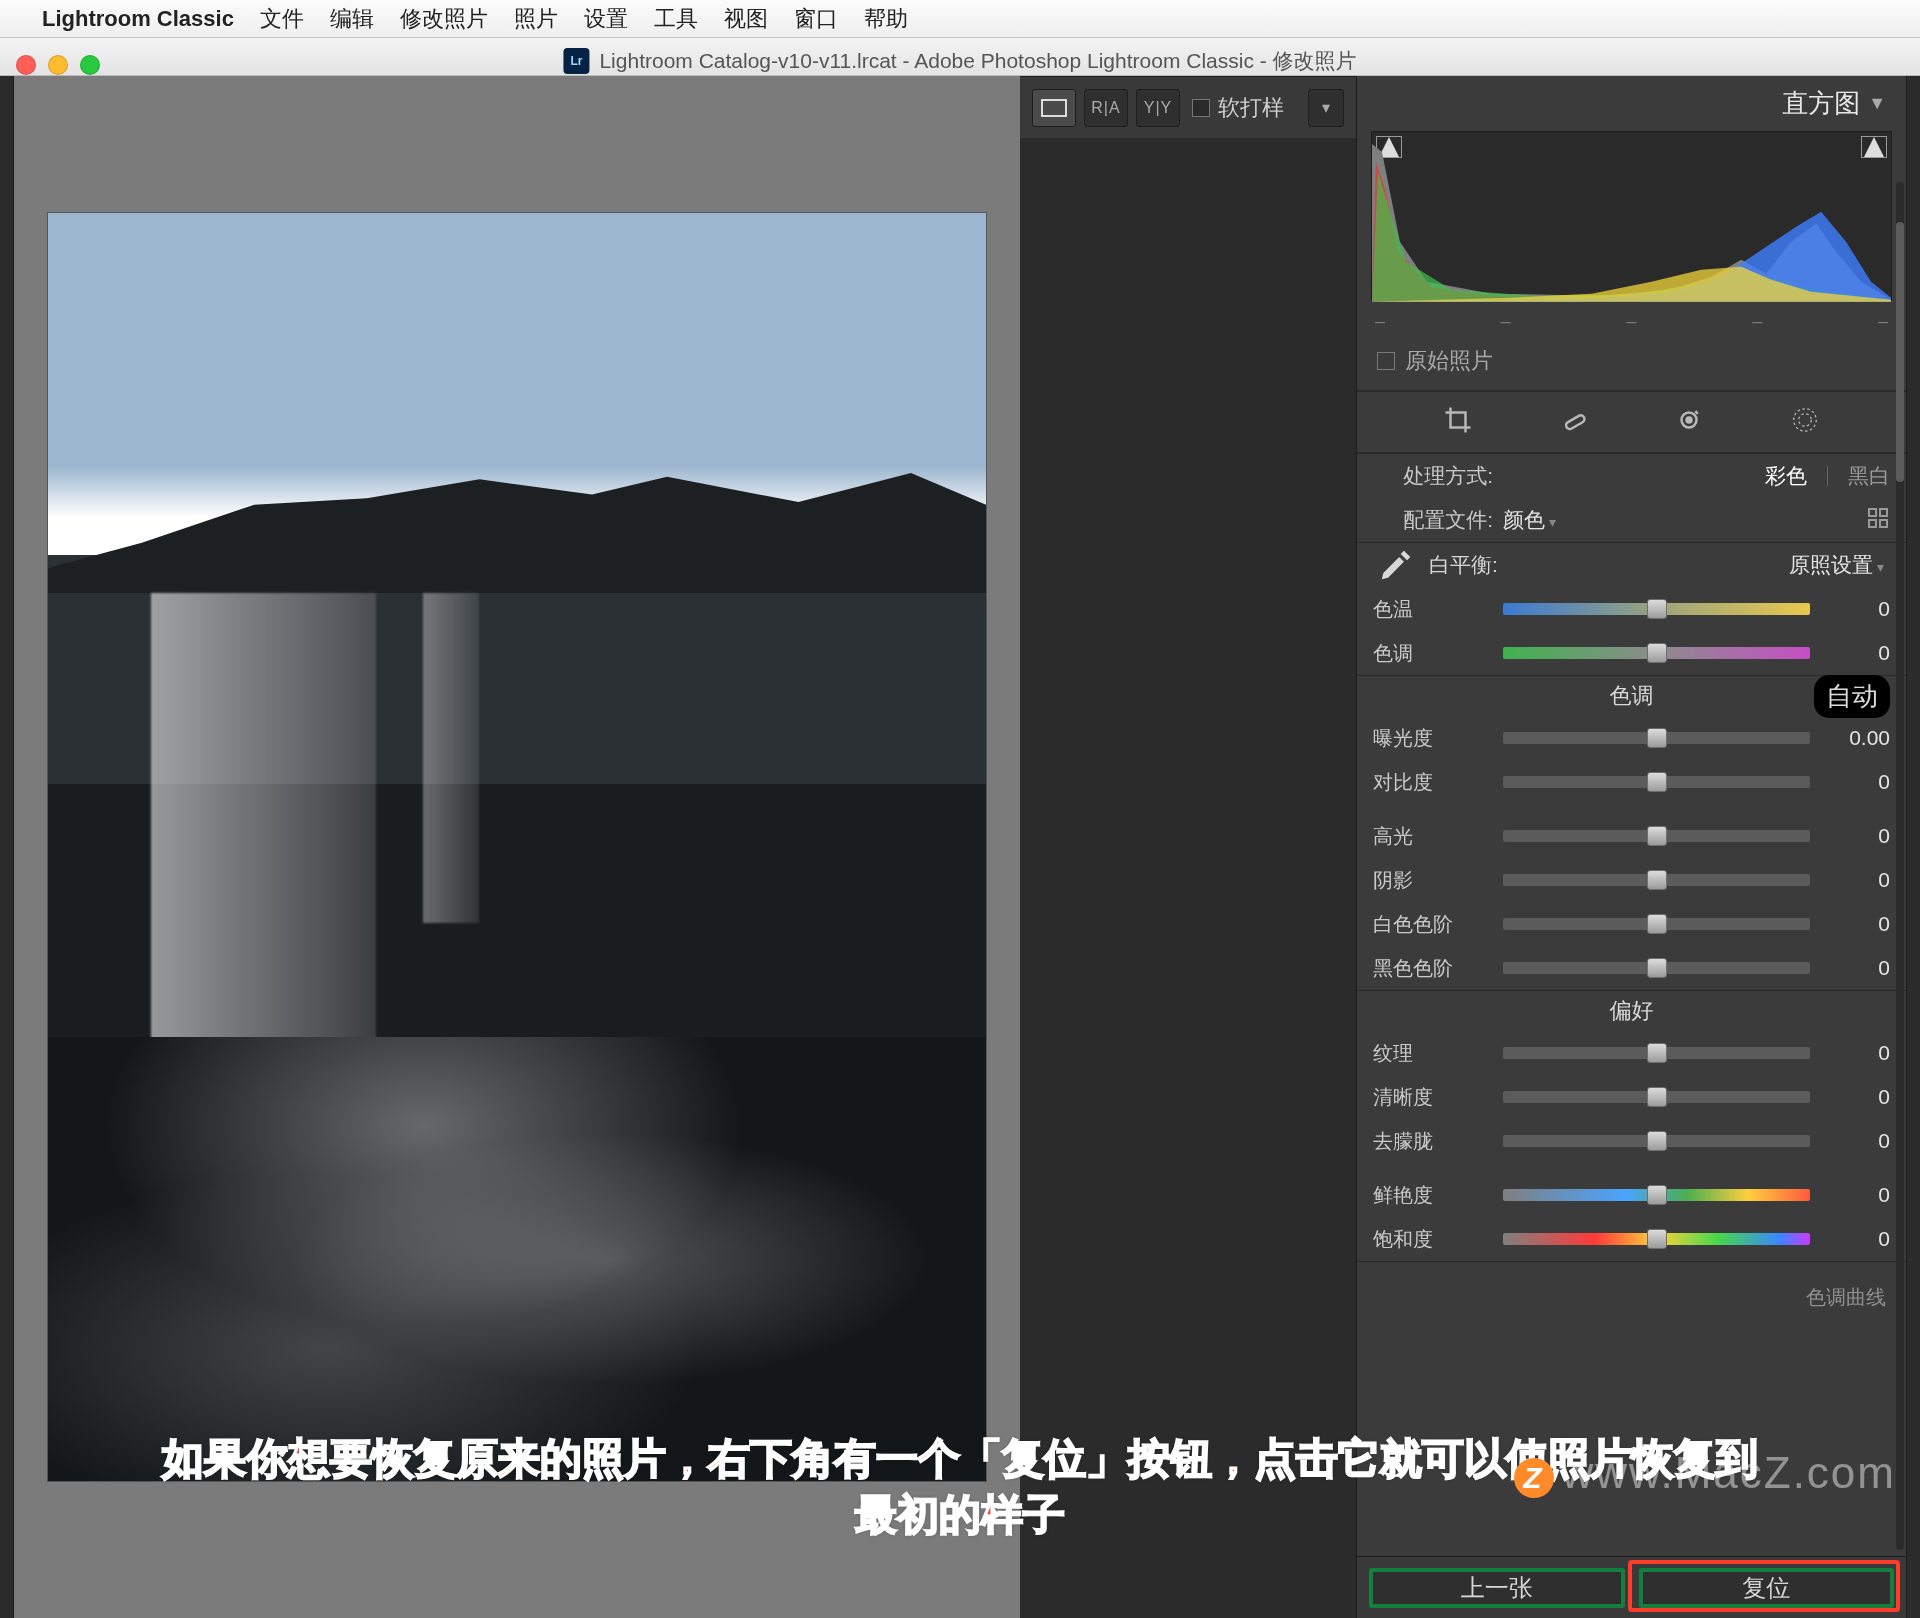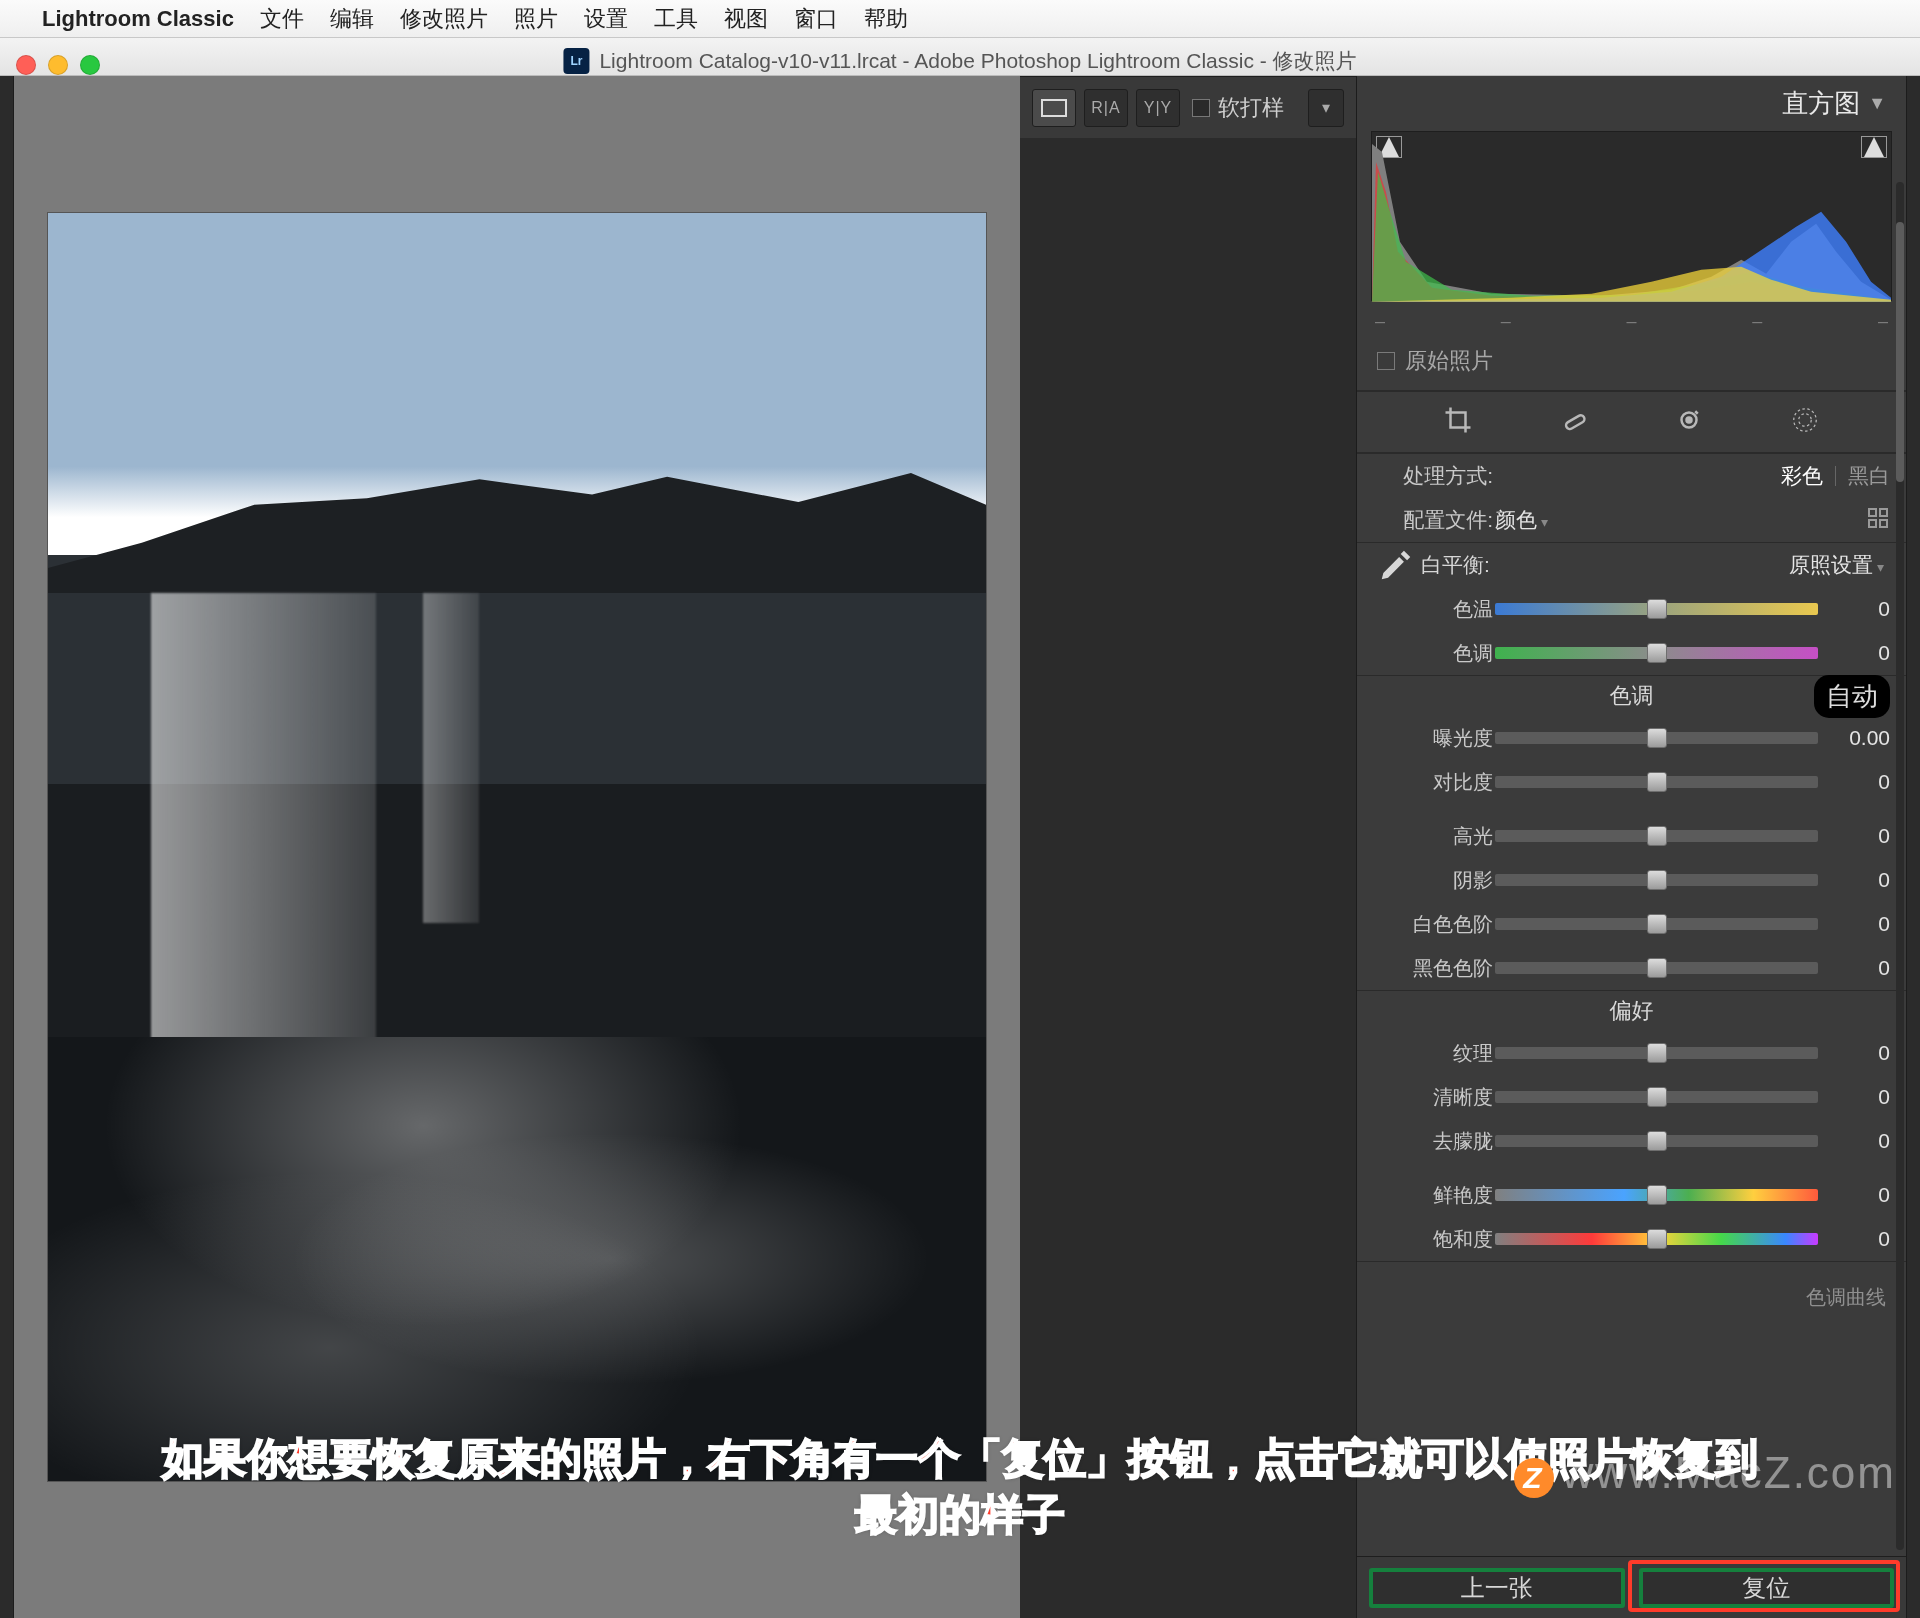--- a/index.html
+++ b/index.html
@@ -153,24 +153,24 @@
   display:flex; justify-content:space-evenly; align-items:center;
   height:62px; border-top:1px solid #2a2a2a; border-bottom:1px solid #2a2a2a;
   background:#3b3b3b;
 }
 .tool-row .tool { color:#b8b8b8; }
 
 .section {
   border-top:1px solid #2a2a2a; padding:0 16px;
 }
 .row {
-  display:flex; align-items:center; height:44px; gap:2px;
+  display:flex; align-items:center; height:44px; gap:10px;
 }
 .row .lbl { width:120px; text-align:right; color:#c9c9c9; }
-.row .lbl-sm { width:120px; text-align:right; color:#c9c9c9; font-size:20px; }
+.row .lbl-sm { width:120px; color:#c9c9c9; font-size:20px; }
 .row .val { width:70px; text-align:right; color:#e5e5e5; font-variant-numeric:tabular-nums; }
 .row .drop { color:#e5e5e5; flex:1; text-align:right; padding-right:6px; }
 .row .drop::after{ content:" ▾"; color:#888; font-size:14px; }
 .row .grid-ico { color:#888; font-size:20px; margin-left:auto; }
 
 .sec-title {
   text-align:center; color:#d9d9d9; font-size:22px; position:relative; height:40px;
   display:flex; align-items:center; justify-content:center;
 }
 .sec-title .auto-btn { position:absolute; right:0; background:#000000; padding:4px 12px; border-radius:15px; font-size:26px; color:#ddd;}

